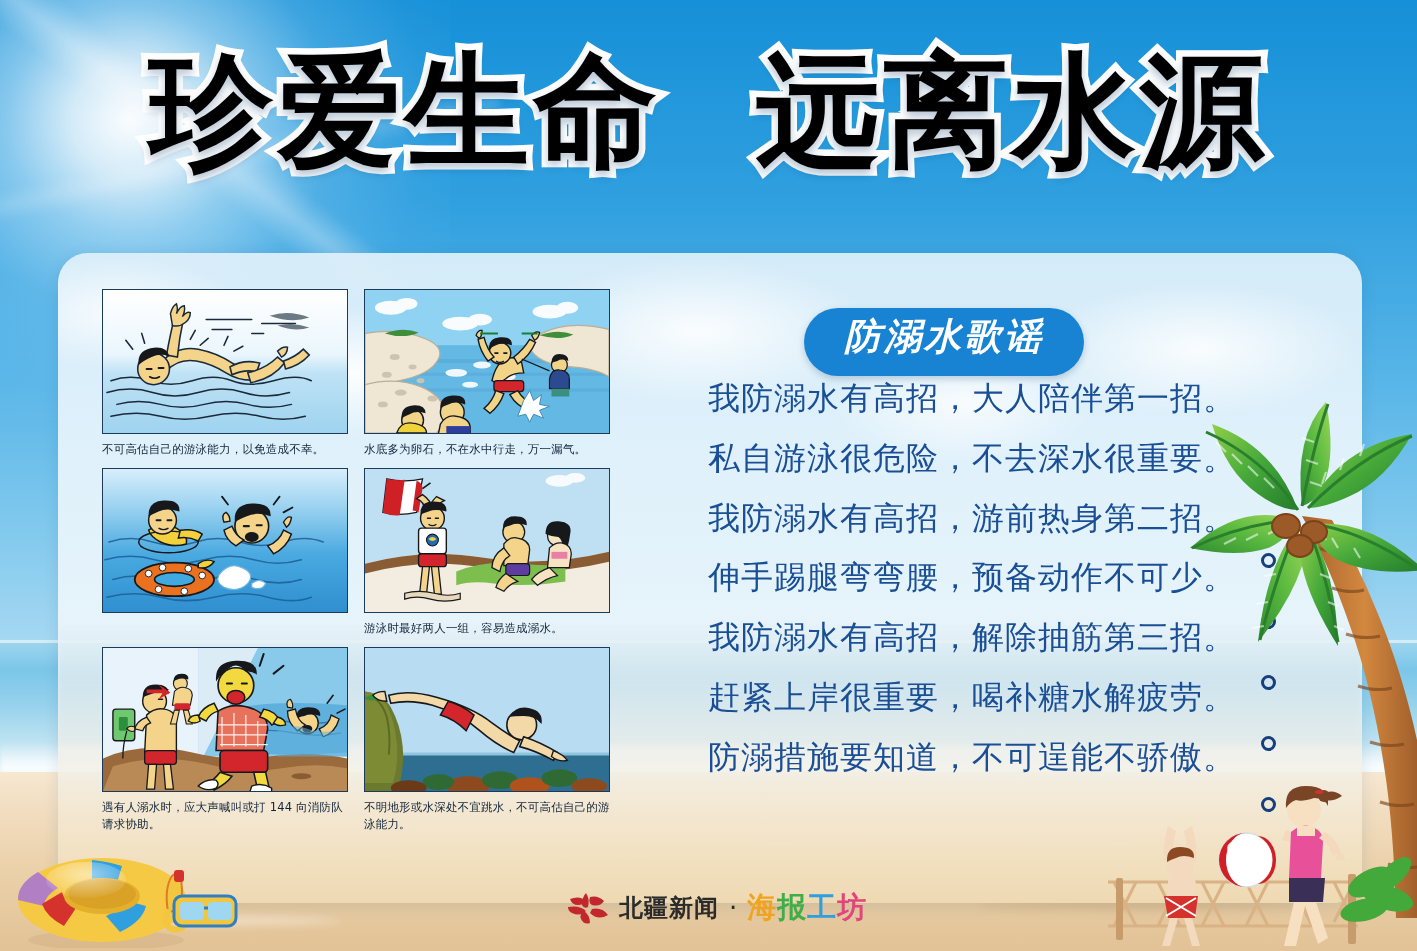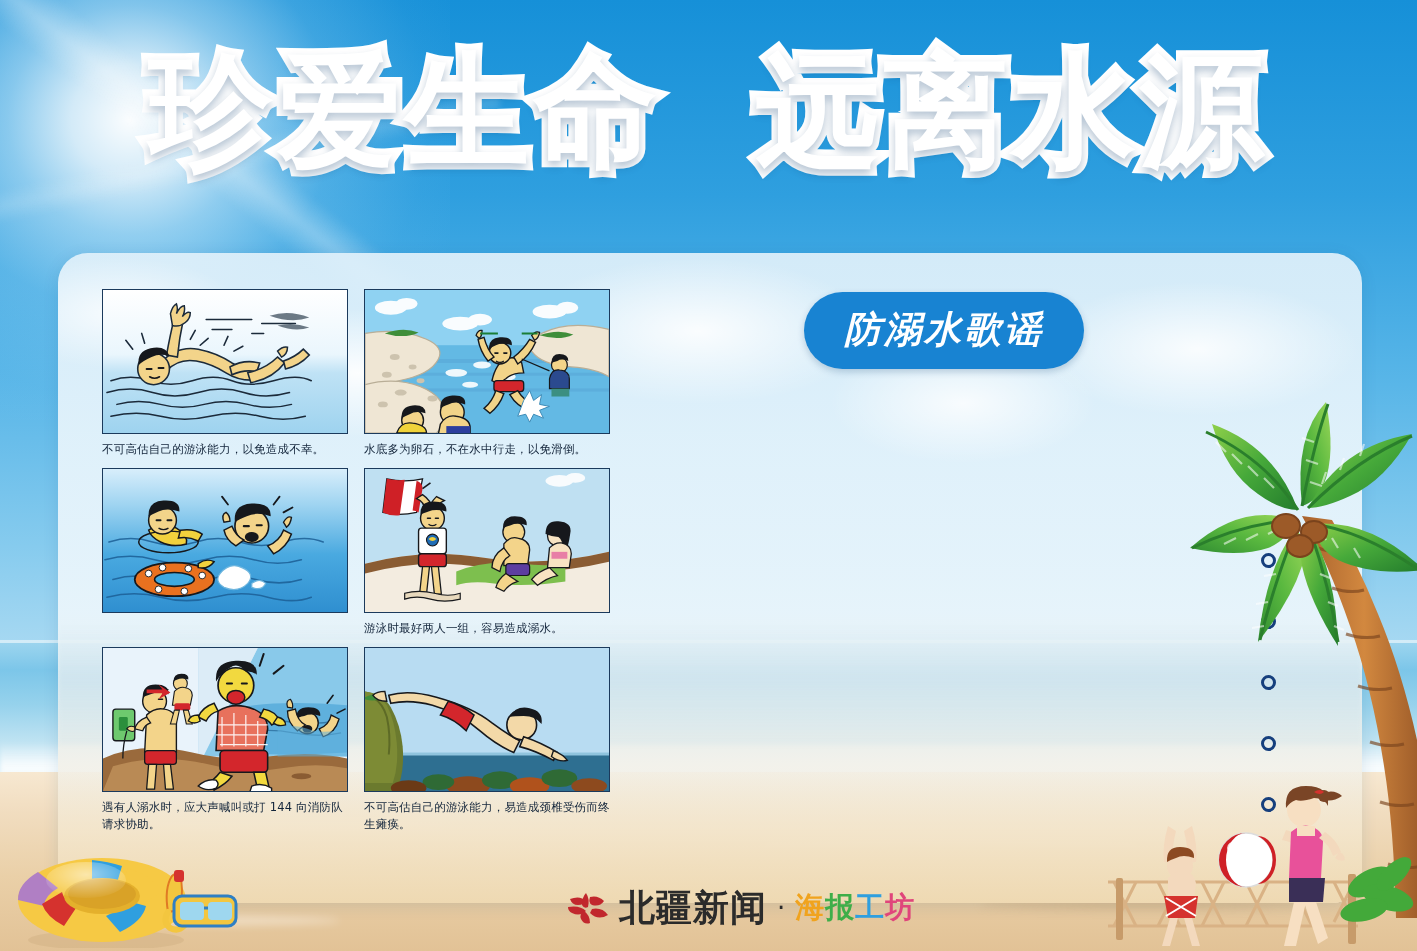--- a/index.html
+++ b/index.html
@@ -52,21 +52,21 @@
     background:linear-gradient(180deg,#f6e6cd 0%,#f0dcbe 22%,#e9cfa6 55%,#e3c characterized 70%,#e0c296 100%);
     background:linear-gradient(180deg,#f7e8d1 0%,#f1ddc0 22%,#ead0a8 58%,#e2c296 100%);
   }
   .sandStreak{position:absolute;height:9px;border-radius:50%;background:rgba(255,255,255,.42);filter:blur(4px);}
   .sandStreak.d{background:rgba(190,150,100,.30);}
 
   
   .title{
     position:absolute;left:0;top:46px;width:1417px;text-align:center;
     font-size:124px;line-height:1.06;font-weight:700;letter-spacing:4px;
-    color:#ffffff;
+    color:#000000;
     -webkit-text-stroke:13px #ffffff;
     paint-order:stroke fill;
     text-shadow:0 5px 9px rgba(10,60,110,.30);
   }
   .title span{white-space:pre;}
 
   
   .card{
     position:absolute;left:58px;top:253px;width:1304px;height:650px;
     border-radius:30px;
@@ -114,44 +114,44 @@
   }
   .cap{
     margin-top:7px;font-size:11.5px;line-height:1.48;color:#12243a;
     font-family:"DejaVu Sans","Liberation Sans",sans-serif;
     letter-spacing:.2px;
   }
   .frame svg{display:block;width:100%;height:100%;}
 
   
   .badge{
-    position:absolute;left:746px;top:39px;
+    position:absolute;left:746px;top:55px;
     background:#1883d2;color:#fff;border-radius:40px;
-    padding:13px 40px 14px;
+    padding:4px 40px 14px;
     font-size:37px;font-weight:700;font-style:italic;letter-spacing:3px;
     box-shadow:0 3px 7px rgba(10,60,110,.22);
     white-space:nowrap;
   }
   .rhyme{
     position:absolute;left:650px;top:128px;width:600px;
     display:flex;flex-direction:column;gap:24px;
   }
   .rhyme p{
     margin:0;font-size:32px;line-height:1.12;color:#1a4f95;font-weight:500;
     letter-spacing:1px;white-space:nowrap;
   }
 
   
   .footer{
     position:absolute;left:566px;top:884px;height:48px;
     display:flex;align-items:center;gap:9px;
   }
   .seal{width:44px;height:34px;}
   .brand{
-    font-size:36px;font-weight:700;color:#2b2b2b;letter-spacing:1px;
+    font-size:24px;font-weight:700;color:#2b2b2b;letter-spacing:1px;
     font-family:"DejaVu Serif","Liberation Serif",serif;
   }
   .brandDot{font-size:26px;color:#2b2b2b;margin:0 1px;}
   .brandC{font-size:29px;font-weight:700;letter-spacing:1px;
     font-family:Liberation Sans, sans-serif;}
 
   
   .decor{position:absolute;pointer-events:none;}
 </style>
 </head>
@@ -315,21 +315,21 @@
 
             <g>
               <circle cx="196" cy="76" r="8" fill="#f2d489" stroke="#16181c" stroke-width="1.2"></circle>
               <path d="M188 74q0-9 8-9 9 0 9 7-7-3-11 0-4 1-6 2z" fill="#16181c"></path>
               <path d="M186 90q2-10 10-9 10 1 10 9v10h-20z" fill="#2b4a8f" stroke="#16181c" stroke-width="1.2"></path>
               <path d="M188 100h18v8h-18z" fill="#3b8f82"></path>
               <path d="M186 82l-28-12" stroke="#16181c" stroke-width="1.2" fill="none"></path>
             </g>
           </svg>
         </div>
-        <div class="cap">水底多为卵石，不在水中行走，以免滑倒。</div>
+        <div class="cap">水底多为卵石，不在水中行走，万一漏气。</div>
       </div>
 
       <div class="cell">
         <div class="frame">
           <svg viewBox="0 0 246 145" preserveAspectRatio="none">
             <defs>
                 <linearGradient id="w3" x1="0" y1="0" x2="0" y2="1">
               <stop offset="0" stop-color="#d8eefb"></stop>
                   <stop offset="0.25" stop-color="#9fd4f1"></stop>
               <stop offset="0.6" stop-color="#49a9e0"></stop>
@@ -552,25 +552,34 @@
               <ellipse cx="104" cy="140" rx="22" ry="10" fill="#8d4a1e"></ellipse>
               <ellipse cx="136" cy="134" rx="18" ry="9" fill="#2f6a35"></ellipse>
               <ellipse cx="166" cy="140" rx="20" ry="9" fill="#b0521c"></ellipse>
               <ellipse cx="196" cy="132" rx="18" ry="9" fill="#2f6a35"></ellipse>
               <ellipse cx="226" cy="140" rx="18" ry="8" fill="#8d4a1e"></ellipse>
               <ellipse cx="74" cy="136" rx="16" ry="8" fill="#2f6a35"></ellipse>
               <ellipse cx="44" cy="142" rx="18" ry="8" fill="#6b3a16"></ellipse>
             </g>
           </svg>
         </div>
-        <div class="cap">不可高估自己的游泳能力，易造成颈椎受伤而终生瘫痪。</div>
+        <div class="cap">不明地形或水深处不宜跳水，不可高估自己的游泳能力。</div>
       </div>
     </div>
 
     <div class="badge">防溺水歌谣</div>
+    <div class="rhyme">
+      <p>我防溺水有高招，大人陪伴第一招。</p>
+      <p>私自游泳很危险，不去深水很重要。</p>
+      <p>我防溺水有高招，游前热身第二招。</p>
+      <p>伸手踢腿弯弯腰，预备动作不可少。</p>
+      <p>我防溺水有高招，解除抽筋第三招。</p>
+      <p>赶紧上岸很重要，喝补糖水解疲劳。</p>
+      <p>防溺措施要知道，不可逞能不骄傲。</p>
+    </div>
   </div>
 
   <svg class="decor" style="left:1190px;top:398px;width:240px;height:520px;" viewBox="0 0 240 520">
     <defs>
       <linearGradient id="trunk" x1="0" y1="0" x2="1" y2="0">
         <stop offset="0" stop-color="#a8622d"></stop>
           <stop offset="0.45" stop-color="#d2883f"></stop>
         <stop offset="1" stop-color="#8c4d22"></stop>
       </linearGradient>
       <linearGradient id="frond" x1="0" y1="0" x2="1" y2="1">

